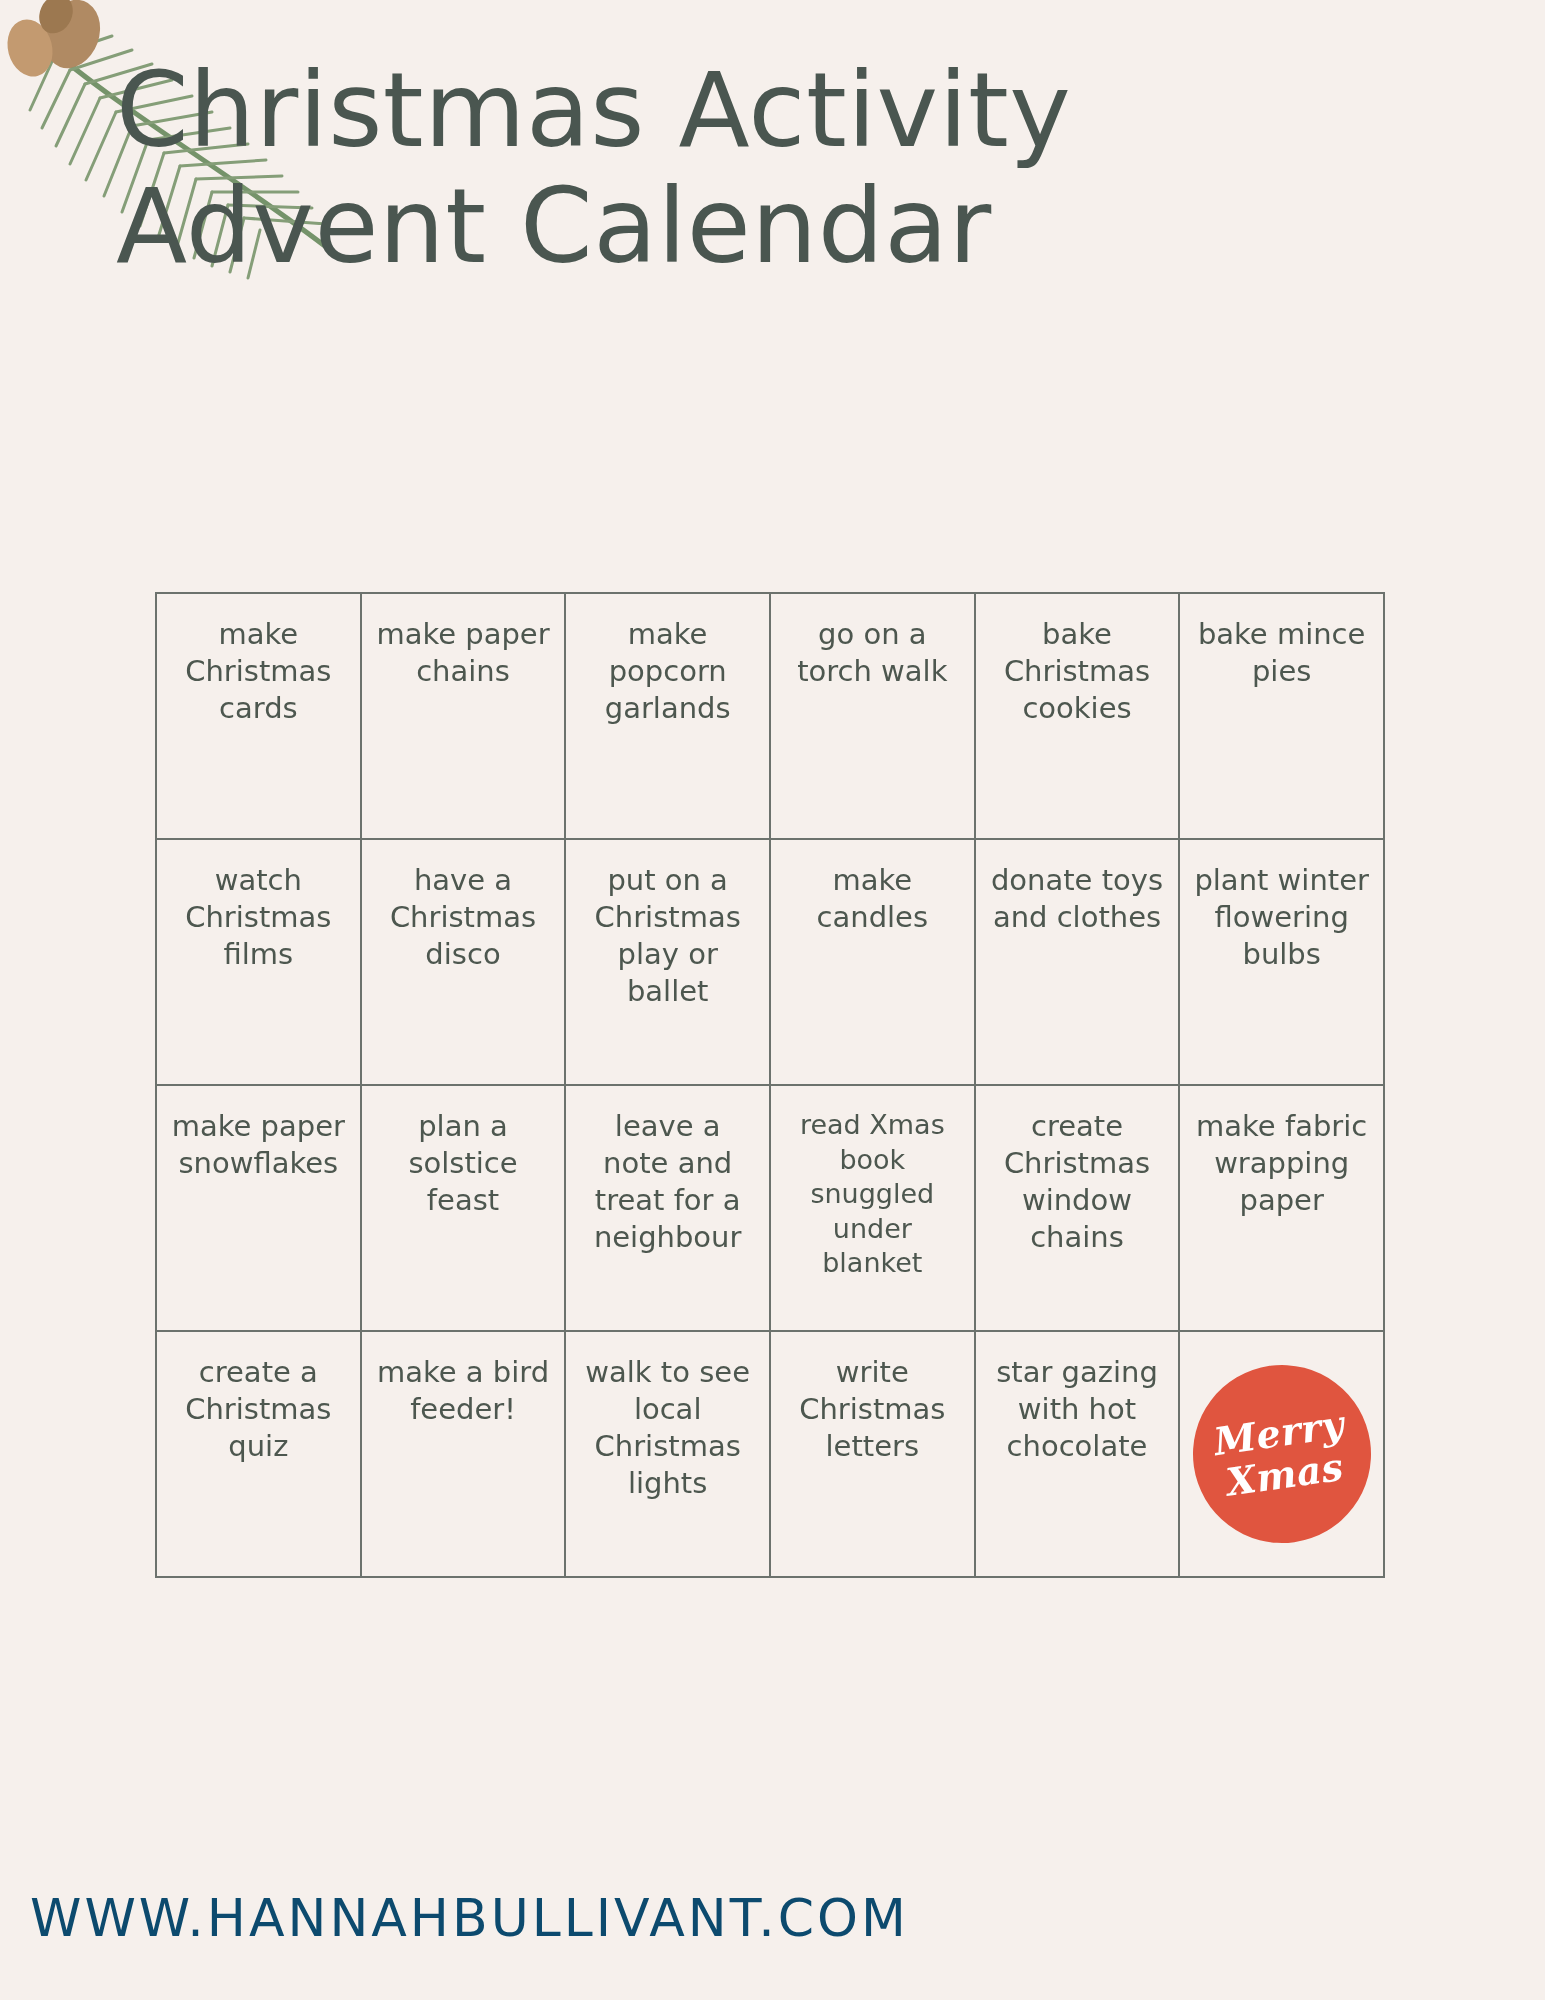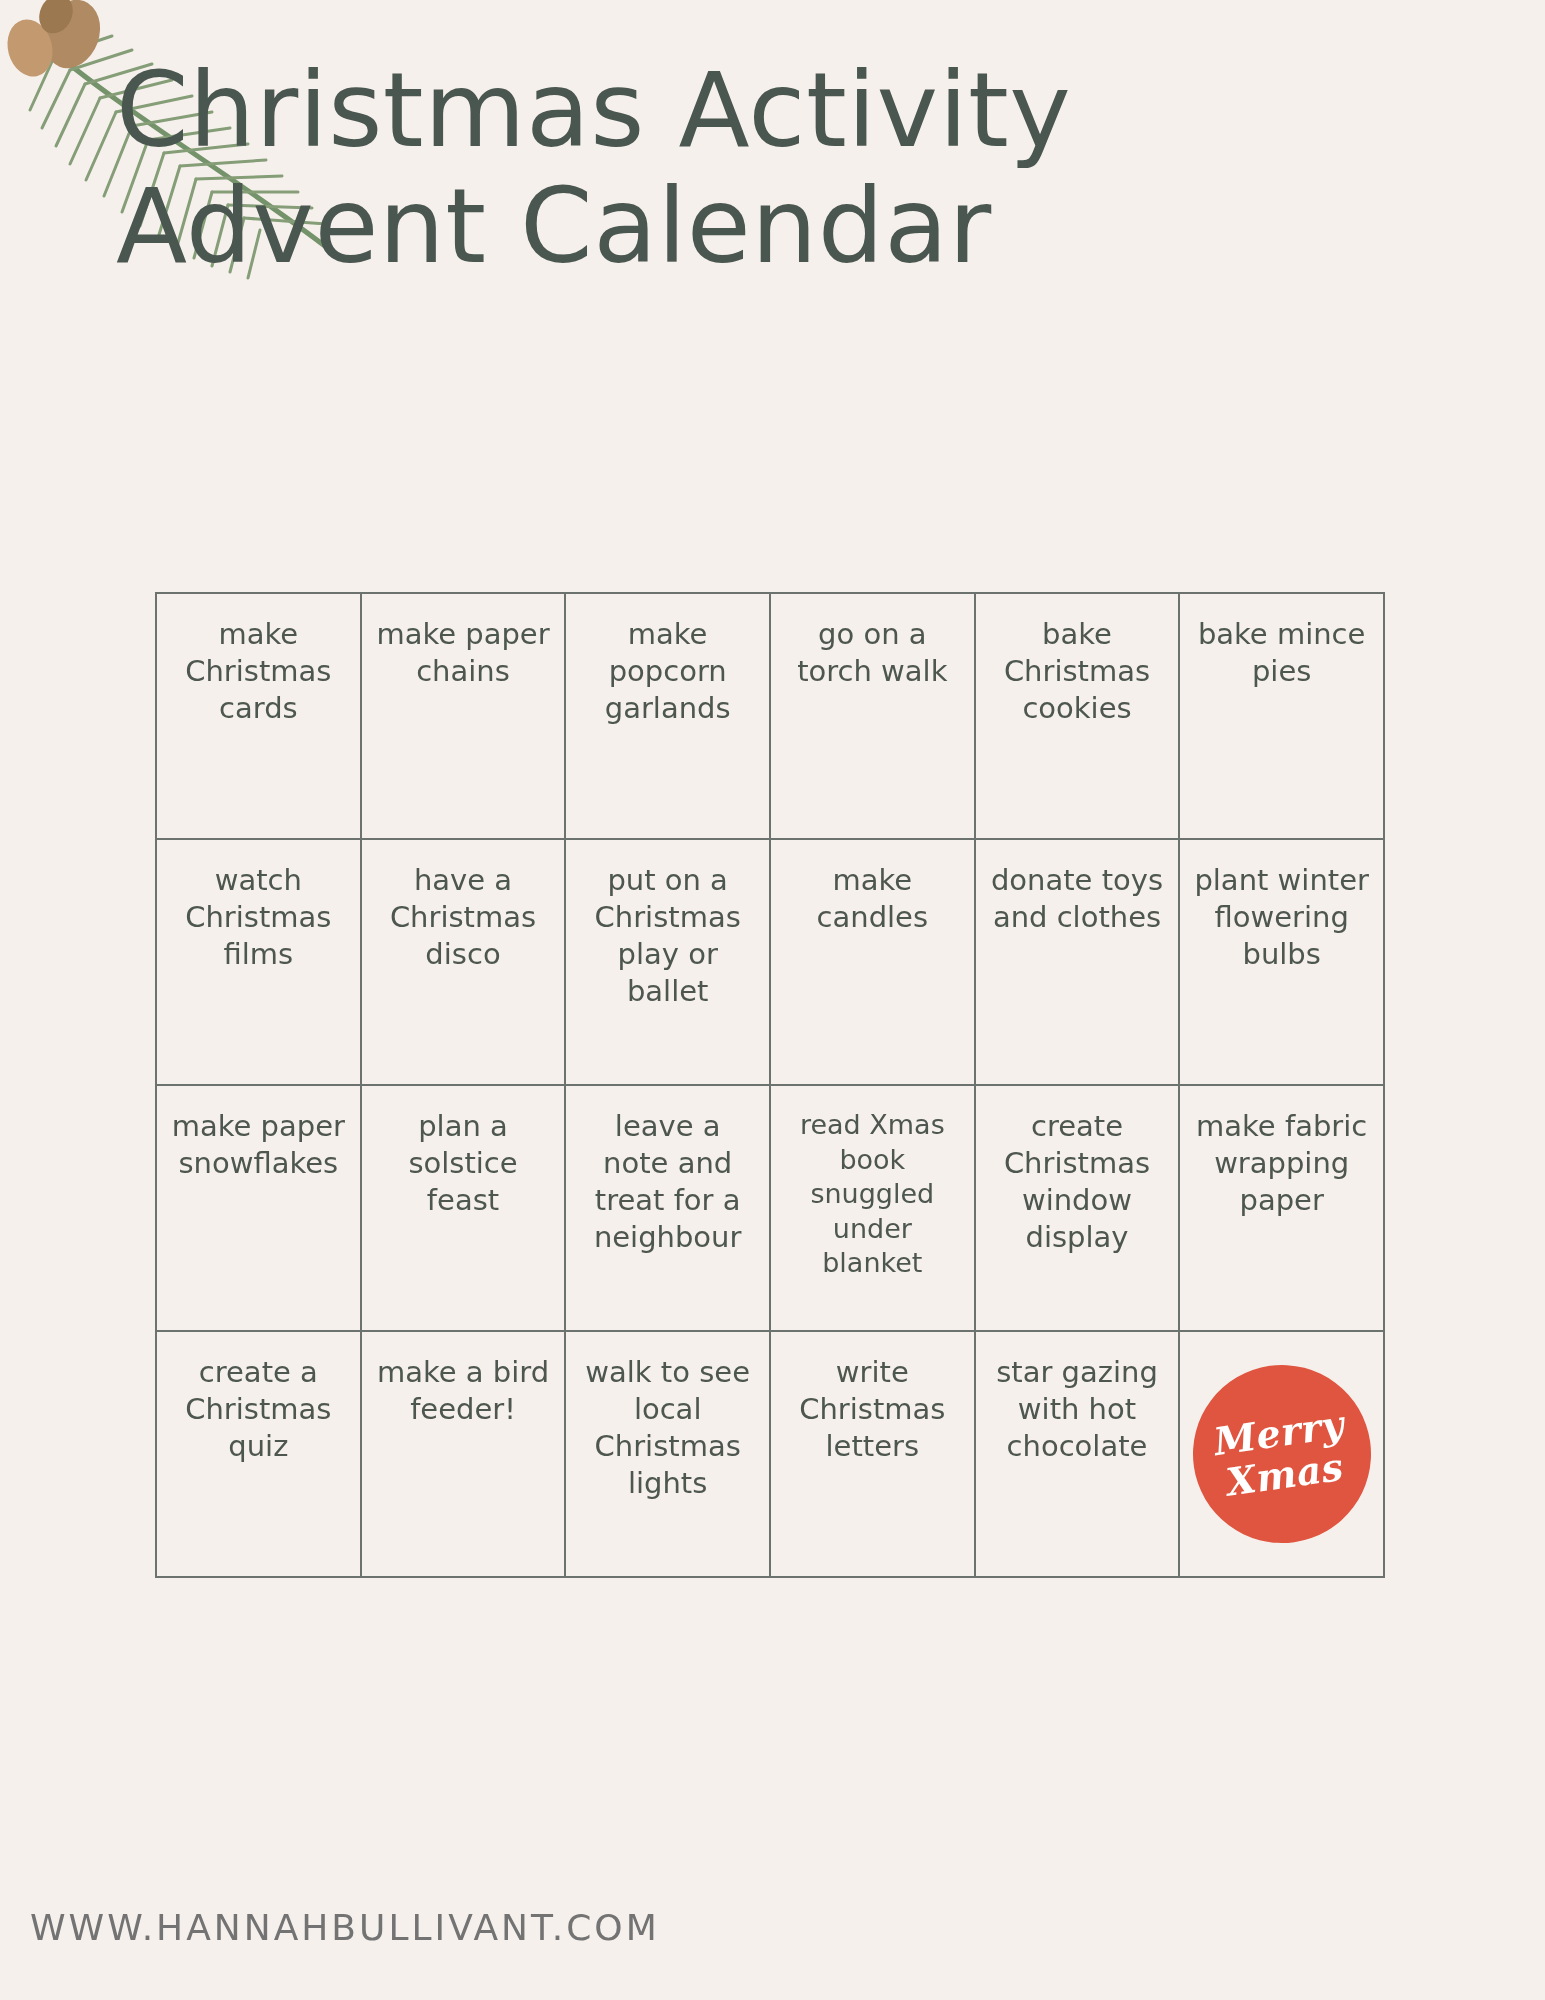--- a/index.html
+++ b/index.html
@@ -109,23 +109,23 @@
   .stamp-line.two {
     margin-top: 2px;
   }
 
   
   .footer {
     position: absolute;
     left: 30px;
     bottom: 52px;
     font-family: "DejaVu Sans", sans-serif;
-    font-size: 36px;
+    font-size: 52px;
     letter-spacing: 3px;
-    color: #737373;
+    color: #0c4a6e;
   }
 </style>
 </head>
 <body>
 
 <div class="sprig">
   <svg width="420" height="300" viewBox="0 0 420 300" xmlns="http://www.w3.org/2000/svg">
     <g stroke="#7f9a72" stroke-width="3" stroke-linecap="round" fill="none" opacity="0.95">
       <path d="M40 40 C120 110, 240 180, 330 250" stroke="#6f8f64" stroke-width="5"></path>
       <path d="M55 55 L30 110"></path>
@@ -215,21 +215,21 @@
       <span class="cell-text">plan a solstice feast</span>
     </div>
 
   <div class="cell">
       <span class="cell-text">leave a note and treat for a neighbour</span>
     </div>
   <div class="cell tight">
       <span class="cell-text">read Xmas book snuggled under blanket</span>
     </div>
   <div class="cell">
-      <span class="cell-text">create Christmas window display</span>
+      <span class="cell-text">create Christmas window chains</span>
     </div>
   <div class="cell">
       <span class="cell-text">make fabric wrapping paper</span>
     </div>
   <div class="cell">
       <span class="cell-text">create a Christmas quiz</span>
     </div>
 
   <div class="cell">
       <span class="cell-text">make a bird feeder!</span>

